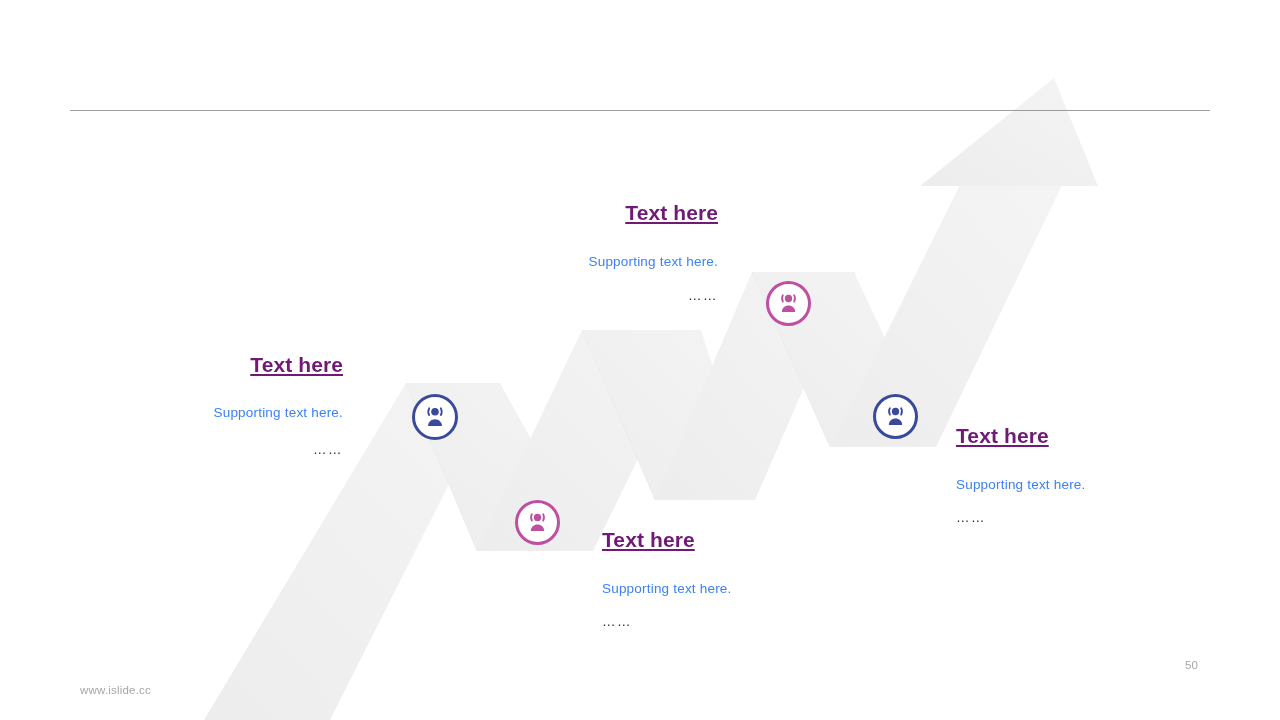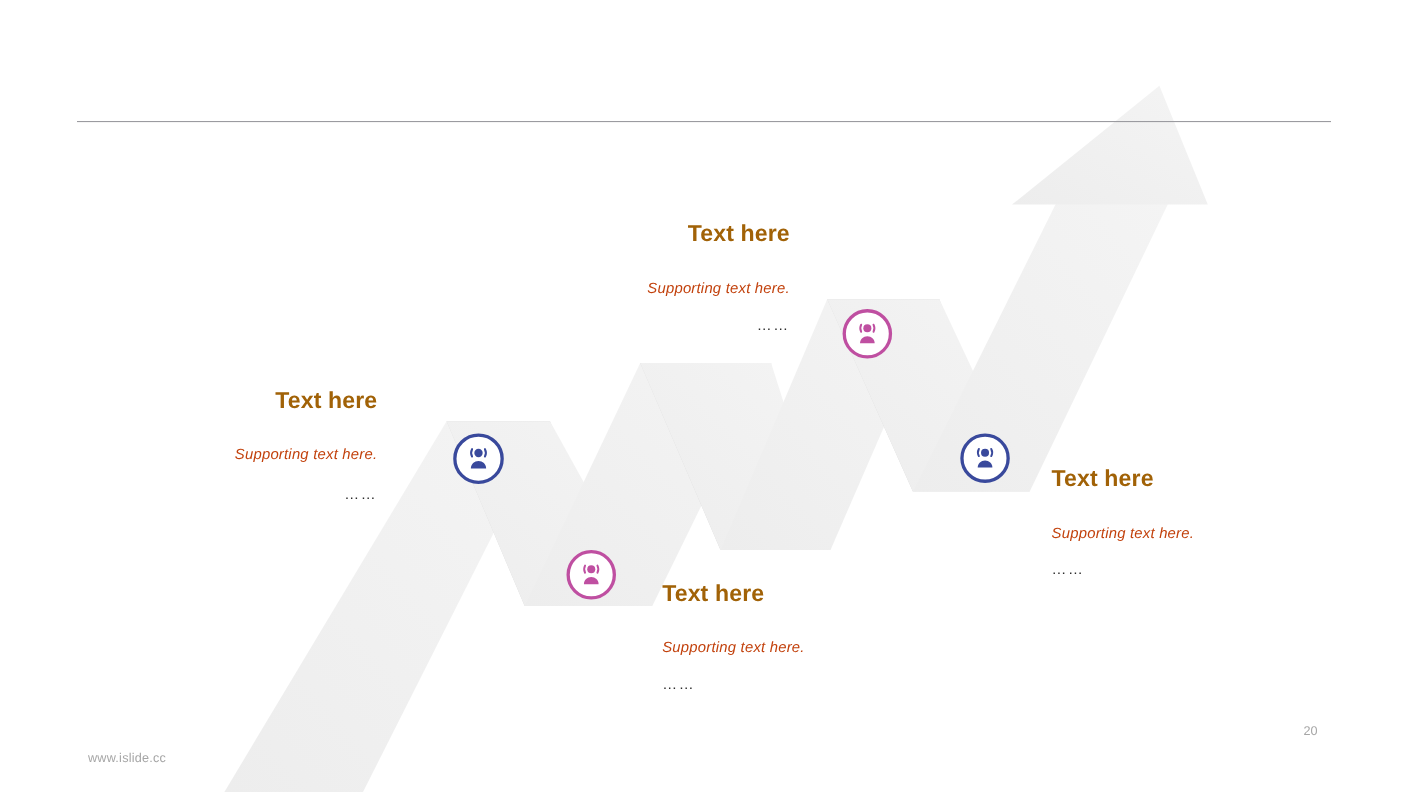--- a/index.html
+++ b/index.html
@@ -39,32 +39,32 @@
     pointer-events: none;
   }
 
   
   .block {
     position: absolute;
   }
   .block .title {
     font-size: 21px;
     font-weight: bold;
-    color: #a16207;
+    color: #701a75;
     line-height: 1.25;
     margin: 0;
     letter-spacing: 0.1px;
+    text-decoration: underline;
   }
   .block .support {
     font-size: 13.5px;
-    color: #c2410c;
+    color: #3b82f6;
     margin: 0;
     line-height: 1.3;
     letter-spacing: 0.2px;
-    font-style: italic;
   }
   .block .dots {
     font-size: 13.5px;
     color: #2b2b2b;
     margin: 0;
     line-height: 1.3;
     letter-spacing: 1.5px;
   }
 
   .block.align-right { text-align: right; }
@@ -221,15 +221,15 @@
       <svg width="25" height="25" viewBox="0 0 24 24" fill="#39499c">
         <circle cx="12" cy="7.2" r="3.5"></circle>
         <path d="M5.6 20.2c0-3.6 2.9-6.2 6.4-6.2s6.4 2.6 6.4 6.2z"></path>
         <path d="M6.6 4.0a6.6 6.6 0 0 0 0 6.2" stroke="#39499c" stroke-width="1.7" fill="none" stroke-linecap="round"></path>
         <path d="M17.4 4.0a6.6 6.6 0 0 1 0 6.2" stroke="#39499c" stroke-width="1.7" fill="none" stroke-linecap="round"></path>
       </svg>
     </span>
   </div>
 
   <div class="footer-url">www.islide.cc</div>
-  <div class="page-number">20</div>
+  <div class="page-number">50</div>
 
 </div>
 
 </body></html>

